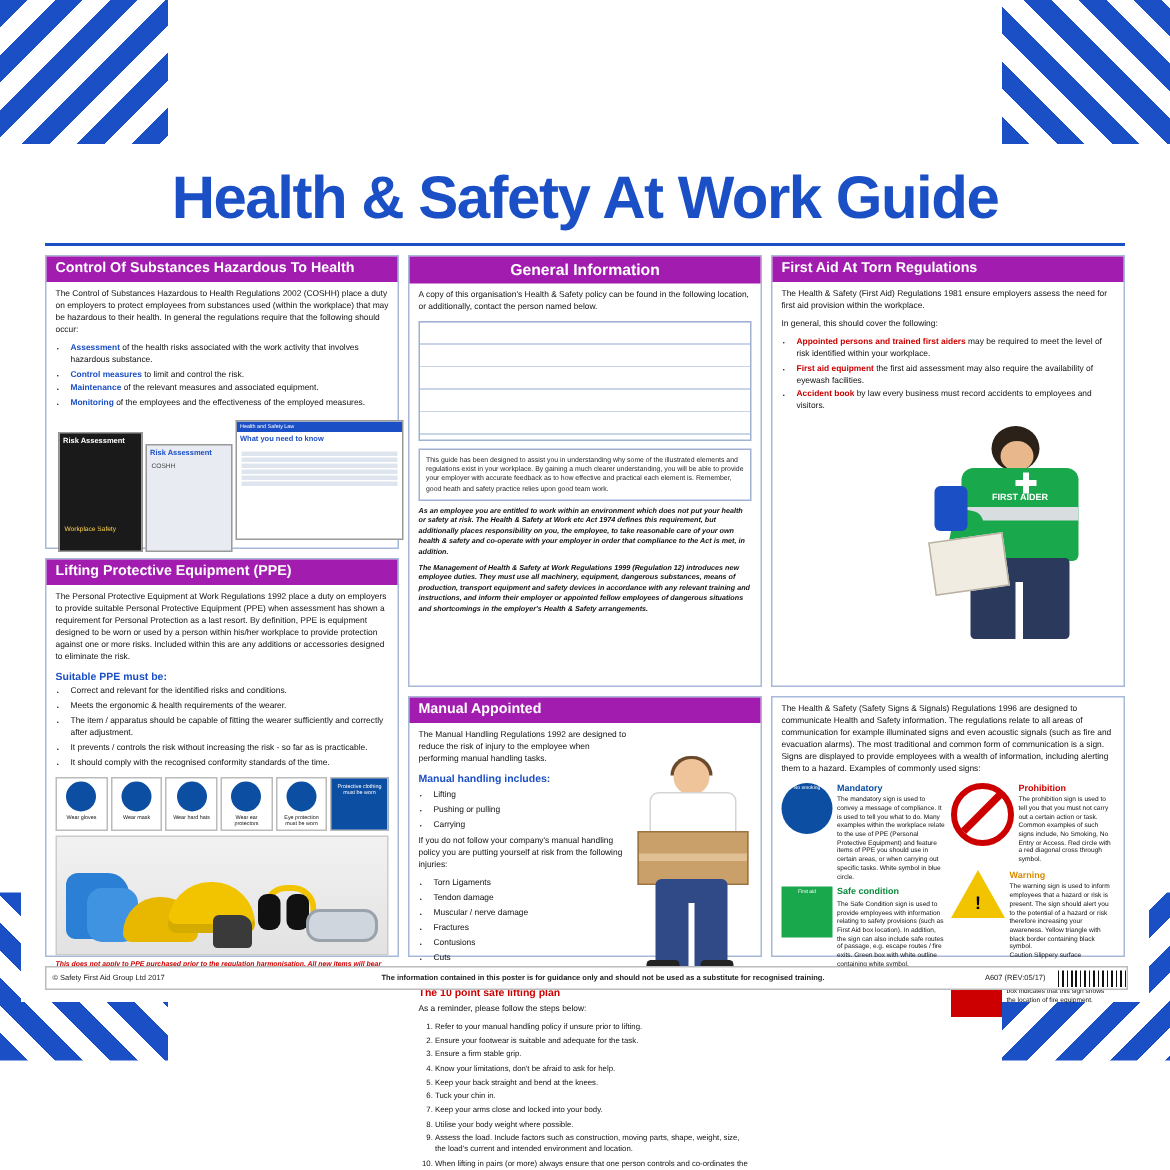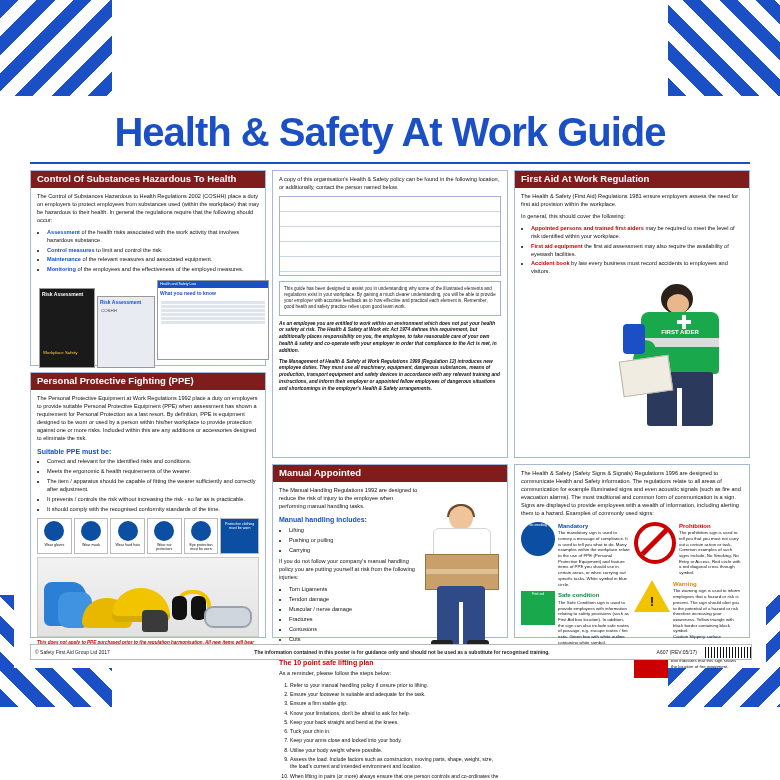--- a/index.html
+++ b/index.html
@@ -35,21 +35,21 @@
     color:#1b4fc6;font-weight:bold;font-size:40px;letter-spacing:-1px;
     -webkit-text-stroke:0px;
     text-shadow:1px 1px 0 #ffffff;
     font-family:"Liberation Sans",sans-serif;
   }
   .title-rule{position:absolute;left:16px;top:66px;width:720px;height:2px;background:#1b4fc6;}
 
   
   .panel{position:absolute;border:1px solid #a8b8d8;background:#ffffff;box-sizing:border-box;}
   .panel-hd{
-    background:#7f1d1d;color:#ffffff;font-weight:bold;font-size:9.5px;
+    background:#a21caf;color:#ffffff;font-weight:bold;font-size:9.5px;
     padding:3px 6px;line-height:1.15;
   }
   .panel-hd.center{text-align:center;font-size:10.5px;}
   .panel-bd{padding:5px 6px;font-size:5.6px;line-height:1.42;color:#111;}
   .panel-bd p{margin:0 0 4px 0;}
   ul{margin:0 0 4px 0;padding-left:10px;}
   li{margin:0 0 2px 0;}
   .blue{color:#1b4fc6;font-weight:bold;}
   .red{color:#cc0000;font-weight:bold;}
   .bold{font-weight:bold;}
@@ -207,31 +207,32 @@
               <div style="height:3px;background:#dfe5ef;margin:1px 0;"></div>
               <div style="height:3px;background:#dfe5ef;margin:1px 0;"></div>
               <div style="height:3px;background:#dfe5ef;margin:1px 0;"></div>
             </div>
           </div>
         </div>
       </div>
     </div>
 
     <div class="panel" id="p-geninfo">
+      <div class="panel-hd center">General Information</div>
       <div class="panel-bd">
         <p>A copy of this organisation's Health &amp; Safety policy can be found in the following location, or additionally, contact the person named below.</p>
         <div class="formbox"></div>
         <div class="discl">This guide has been designed to assist you in understanding why some of the illustrated elements and regulations exist in your workplace. By gaining a much clearer understanding, you will be able to provide your employer with accurate feedback as to how effective and practical each element is. Remember, good heath and safety practice relies upon good team work.</div>
         <p class="ital bold" style="margin-top:5px;font-size:4.8px;">As an employee you are entitled to work within an environment which does not put your health or safety at risk. The Health &amp; Safety at Work etc Act 1974 defines this requirement, but additionally places responsibility on you, the employee, to take reasonable care of your own health &amp; safety and co-operate with your employer in order that compliance to the Act is met, in addition.</p>
         <p class="ital bold" style="font-size:4.8px;">The Management of Health &amp; Safety at Work Regulations 1999 (Regulation 12) introduces new employee duties. They must use all machinery, equipment, dangerous substances, means of production, transport equipment and safety devices in accordance with any relevant training and instructions, and inform their employer or appointed fellow employees of dangerous situations and shortcomings in the employer's Health &amp; Safety arrangements.</p>
       </div>
     </div>
 
     <div class="panel" id="p-firstaid">
-      <div class="panel-hd">First Aid At Work Regulation</div>
+      <div class="panel-hd">First Aid At Torn Regulations</div>
       <div class="panel-bd">
         <p>The Health &amp; Safety (First Aid) Regulations 1981 ensure employers assess the need for first aid provision within the workplace.</p>
         <p>In general, this should cover the following:</p>
         <ul>
           <li><span class="red">Appointed persons and trained first aiders</span><span> may be required to meet the level of risk identified within your workplace.</span></li>
           <li><span class="red">First aid equipment</span><span> the first aid assessment may also require the availability of eyewash facilities.</span></li>
           <li><span class="red">Accident book</span><span> by law every business must record accidents to employees and visitors.</span></li>
         </ul>
         <div class="fa-art">
           <div class="fa-person">
@@ -246,21 +247,21 @@
             <div class="fa-gap"></div>
             <div class="fa-arm"></div>
             <div class="fa-board"></div>
             <div class="fa-bag"></div>
           </div>
         </div>
       </div>
     </div>
 
     <div class="panel" id="p-ppe">
-      <div class="panel-hd">Personal Protective Fighting (PPE)</div>
+      <div class="panel-hd">Lifting Protective Equipment (PPE)</div>
       <div class="panel-bd">
         <p>The Personal Protective Equipment at Work Regulations 1992 place a duty on employers to provide suitable Personal Protective Equipment (PPE) when assessment has shown a requirement for Personal Protection as a last resort. By definition, PPE is equipment designed to be worn or used by a person within his/her workplace to provide protection against one or more risks. Included within this are any additions or accessories designed to eliminate the risk.</p>
         <div class="sub-hd">Suitable PPE must be:</div>
         <ul>
           <li>Correct and relevant for the identified risks and conditions.</li>
           <li>Meets the ergonomic &amp; health requirements of the wearer.</li>
           <li>The item / apparatus should be capable of fitting the wearer sufficiently and correctly after adjustment.</li>
           <li>It prevents / controls the risk without increasing the risk - so far as is practicable.</li>
           <li>It should comply with the recognised conformity standards of the time.</li>
         </ul>

